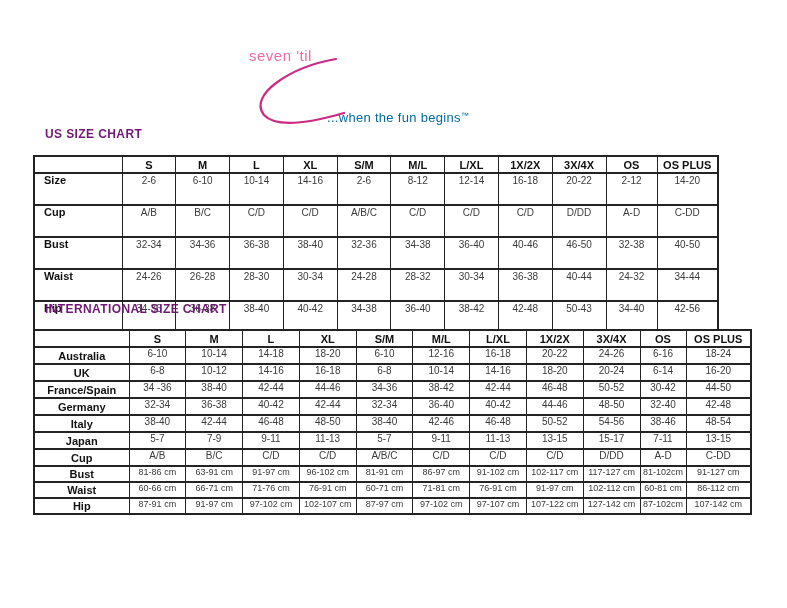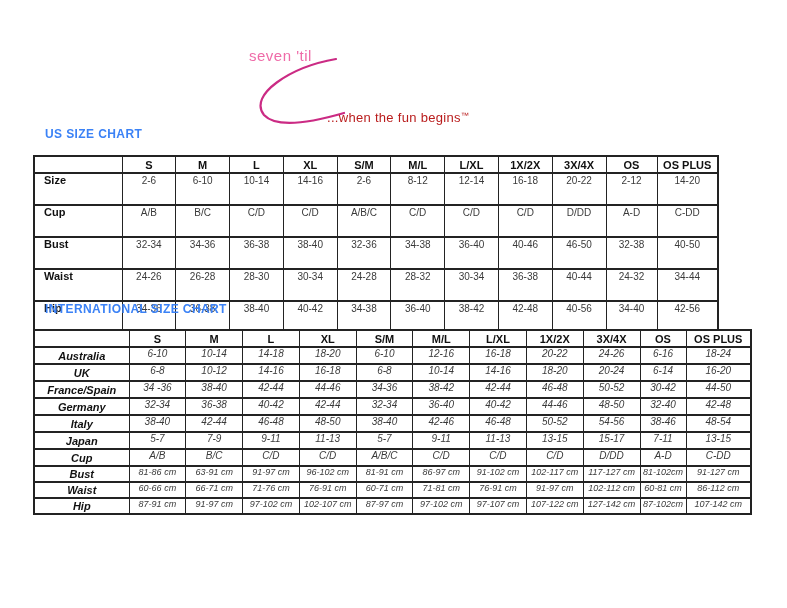--- a/index.html
+++ b/index.html
@@ -19,28 +19,28 @@
   }
   .brand-script {
     position: absolute; left: 254px; top: 56px;
     font-family: "DejaVu Serif", serif; font-style: italic;
     font-size: 31px; color: #cb2b84; z-index: 2;
   }
   .brand-script sup { font-size: 11px; font-style: normal; vertical-align: 14px; }
   .logo-swash { position: absolute; left: 238px; top: 57px; z-index: 1; }
   .brand-tagline {
     position: absolute; left: 327px; top: 110px;
-    font-size: 13px; color: #b91c1c; letter-spacing: 0.3px; z-index: 2;
+    font-size: 13px; color: #0369a1; letter-spacing: 0.3px; z-index: 2;
   }
   .brand-tagline sup { font-size: 8px; vertical-align: 4px; }
 
   
   .section-heading {
     position: absolute; left: 45px;
-    font-size: 12px; font-weight: bold; color: #3b82f6; letter-spacing: 0.4px;
+    font-size: 12px; font-weight: bold; color: #701a75; letter-spacing: 0.4px;
   }
   .heading-us   { top: 127px; }
   .heading-intl { top: 302px; }
 
   
   table {
     position: absolute; left: 33px;
     border-collapse: collapse; table-layout: fixed;
     border: 2px solid #222;
     background: #fff;
@@ -60,21 +60,21 @@
   tbody th { font-size: 11px; font-weight: bold; color: #111; }
   tbody td { font-size: 10px; font-weight: normal; color: #3a3a3a; }
 
   
   .us-table tbody tr:nth-child(-n+2) { height: 18px; }
   .us-table tbody tr:nth-child(n+3)  { height: 26px; }
   .us-table tbody th { text-align: left; padding-left: 9px; }
   .us-table tbody th, .us-table tbody td { vertical-align: bottom; padding-bottom: 18px; }
 
   
-  .intl-table tbody tr { height: 14px; font-style: italic; }
+  .intl-table tbody tr { height: 14px; }
   .intl-table tbody th { vertical-align: middle; }
   .intl-table tbody td { vertical-align: bottom; padding-bottom: 4px; }
   .intl-table tbody tr:nth-child(n+8) td { font-size: 9px; }
 
   
   .us-table   .col-0  { width: 88px; }
   .us-table   .col-10 { width: 51px; }
   .us-table   .col-11 { width: 61px; }
   .intl-table .col-0  { width: 95px; }
   .intl-table .col-10 { width: 46px; }
@@ -184,21 +184,21 @@
       <tr>
         <th>Hip</th>
         <td>34-36</td>
         <td>36-38</td>
         <td>38-40</td>
         <td>40-42</td>
         <td>34-38</td>
         <td>36-40</td>
         <td>38-42</td>
         <td>42-48</td>
-        <td>40-56</td>
+        <td>50-43</td>
         <td>34-40</td>
         <td>42-56</td>
       </tr>
     </tbody>
 </table>
 
 <div class="section-heading heading-intl">INTERNATIONAL SIZE CHART</div>
 
 <table class="intl-table">
   <colgroup>

